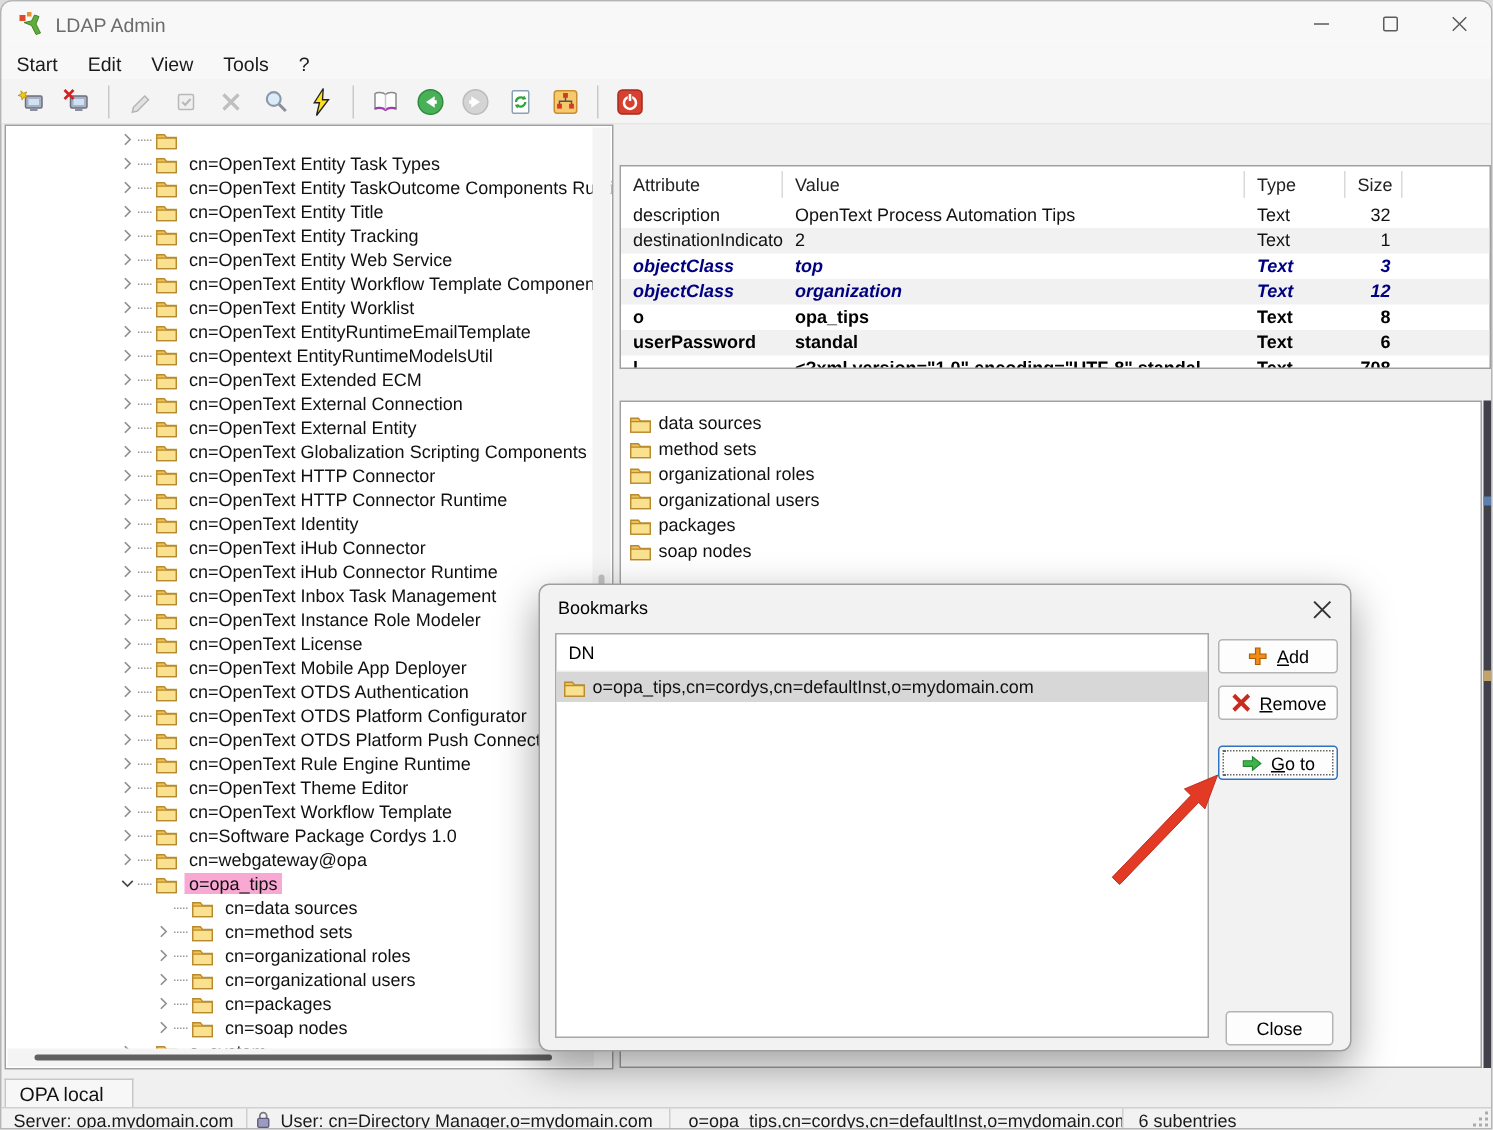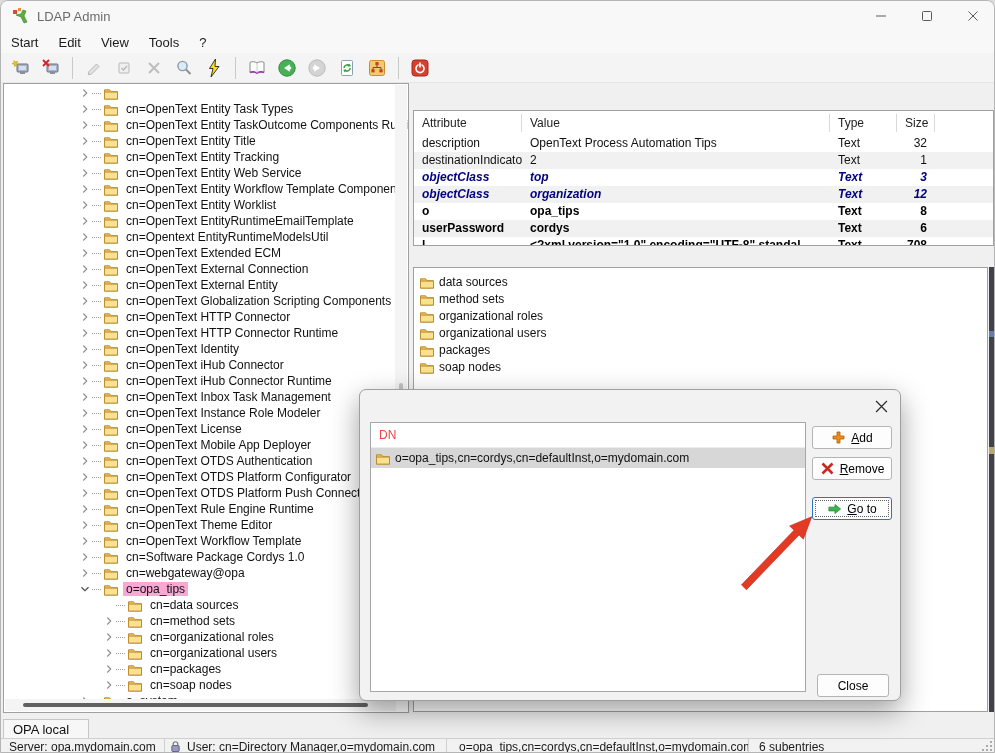--- a/index.html
+++ b/index.html
@@ -67,21 +67,21 @@
   .sseg.s3{flex:0 0 302px;padding-left:12px;border-right:1px solid #cfcfcf;}
   .sseg.s4{flex:1;padding-left:10px;position:relative;}
   .grip{position:absolute;right:4px;bottom:4px;width:2px;height:2px;background:#ababab;
         box-shadow:-4px 0 0 #ababab,-8px 0 0 #ababab,0 -4px 0 #ababab,-4px -4px 0 #ababab,0 -8px 0 #ababab;}
   
   .dialog{position:absolute;left:358px;top:388px;width:542px;height:312px;background:#f2f2f2;border:1px solid #9f9f9f;
           border-radius:7px;box-shadow:0 10px 28px rgba(0,0,0,.38);}
   .dlg-title{position:absolute;left:0;top:0;width:100%;height:30px;display:flex;align-items:center;padding-left:12px;font-size:12px;color:#000;}
   .dlg-close{position:absolute;right:10px;top:7px;width:18px;height:18px;display:flex;align-items:center;justify-content:center;}
   .dlg-list{position:absolute;left:10px;top:32px;width:436px;height:270px;background:#fff;border:1px solid #a7a7a7;overflow:hidden;}
-  .dlg-list-header{height:25px;line-height:25px;padding-left:8px;color:#ef4444;border-bottom:1px solid #ededed;}
+  .dlg-list-header{height:25px;line-height:25px;padding-left:8px;color:#000000;border-bottom:1px solid #ededed;}
   .bm-row{height:20px;display:flex;align-items:center;padding-left:4px;}
   .bm-row.selected{background:#d7d7d7;}
   .bm-row .fold{margin-right:4px;}
   .dlg-btn{position:absolute;left:452px;width:80px;height:23px;background:#fdfdfd;border:1px solid #b4b4b4;border-radius:3px;
            display:flex;align-items:center;justify-content:center;gap:5px;font-size:12px;color:#000;}
   .dlg-btn .bicon{display:inline-flex;width:15px;height:15px;}
   .btn-add{top:36px;}
   .btn-remove{top:67px;}
   .btn-goto{top:107px;border:1px solid #2f72c4;outline:1px dotted #666;outline-offset:-4px;}
   .btn-close{left:457px;top:284px;width:72px;}
@@ -858,21 +858,21 @@
         </div>
         <div class="attr-row style-bold">
           <span>o</span>
           <span>opa_tips</span>
           <span>Text</span>
           <span class="num">8</span>
           <span></span>
         </div>
         <div class="attr-row style-bold">
           <span>userPassword</span>
-          <span>cordys</span>
+          <span>standal</span>
           <span>Text</span>
           <span class="num">6</span>
           <span></span>
         </div>
         <div class="attr-row style-bold">
           <span>l</span>
           <span>&lt;?xml version="1.0" encoding="UTF-8" standal...</span>
           <span>Text</span>
           <span class="num">708</span>
           <span></span>
@@ -955,20 +955,21 @@
       <span>User: cn=Directory Manager,o=mydomain.com</span>
     </span>
     <span class="sseg s3">o=opa_tips,cn=cordys,cn=defaultInst,o=mydomain.com</span>
     <span class="sseg s4">
       <span>6 subentries</span>
       <span class="grip"></span>
     </span>
   </div>
 
   <div class="dialog">
+    <div class="dlg-title">Bookmarks</div>
     <span class="dlg-close">
       <svg viewBox="0 0 12 12" width="13" height="13">
           <path d="M1 1 L11 11 M11 1 L1 11" stroke="#333" stroke-width="1.2"></path>
         </svg>
     </span>
     <div class="dlg-list">
       <div class="dlg-list-header">DN</div>
       <div>
 
       <div class="bm-row selected">

